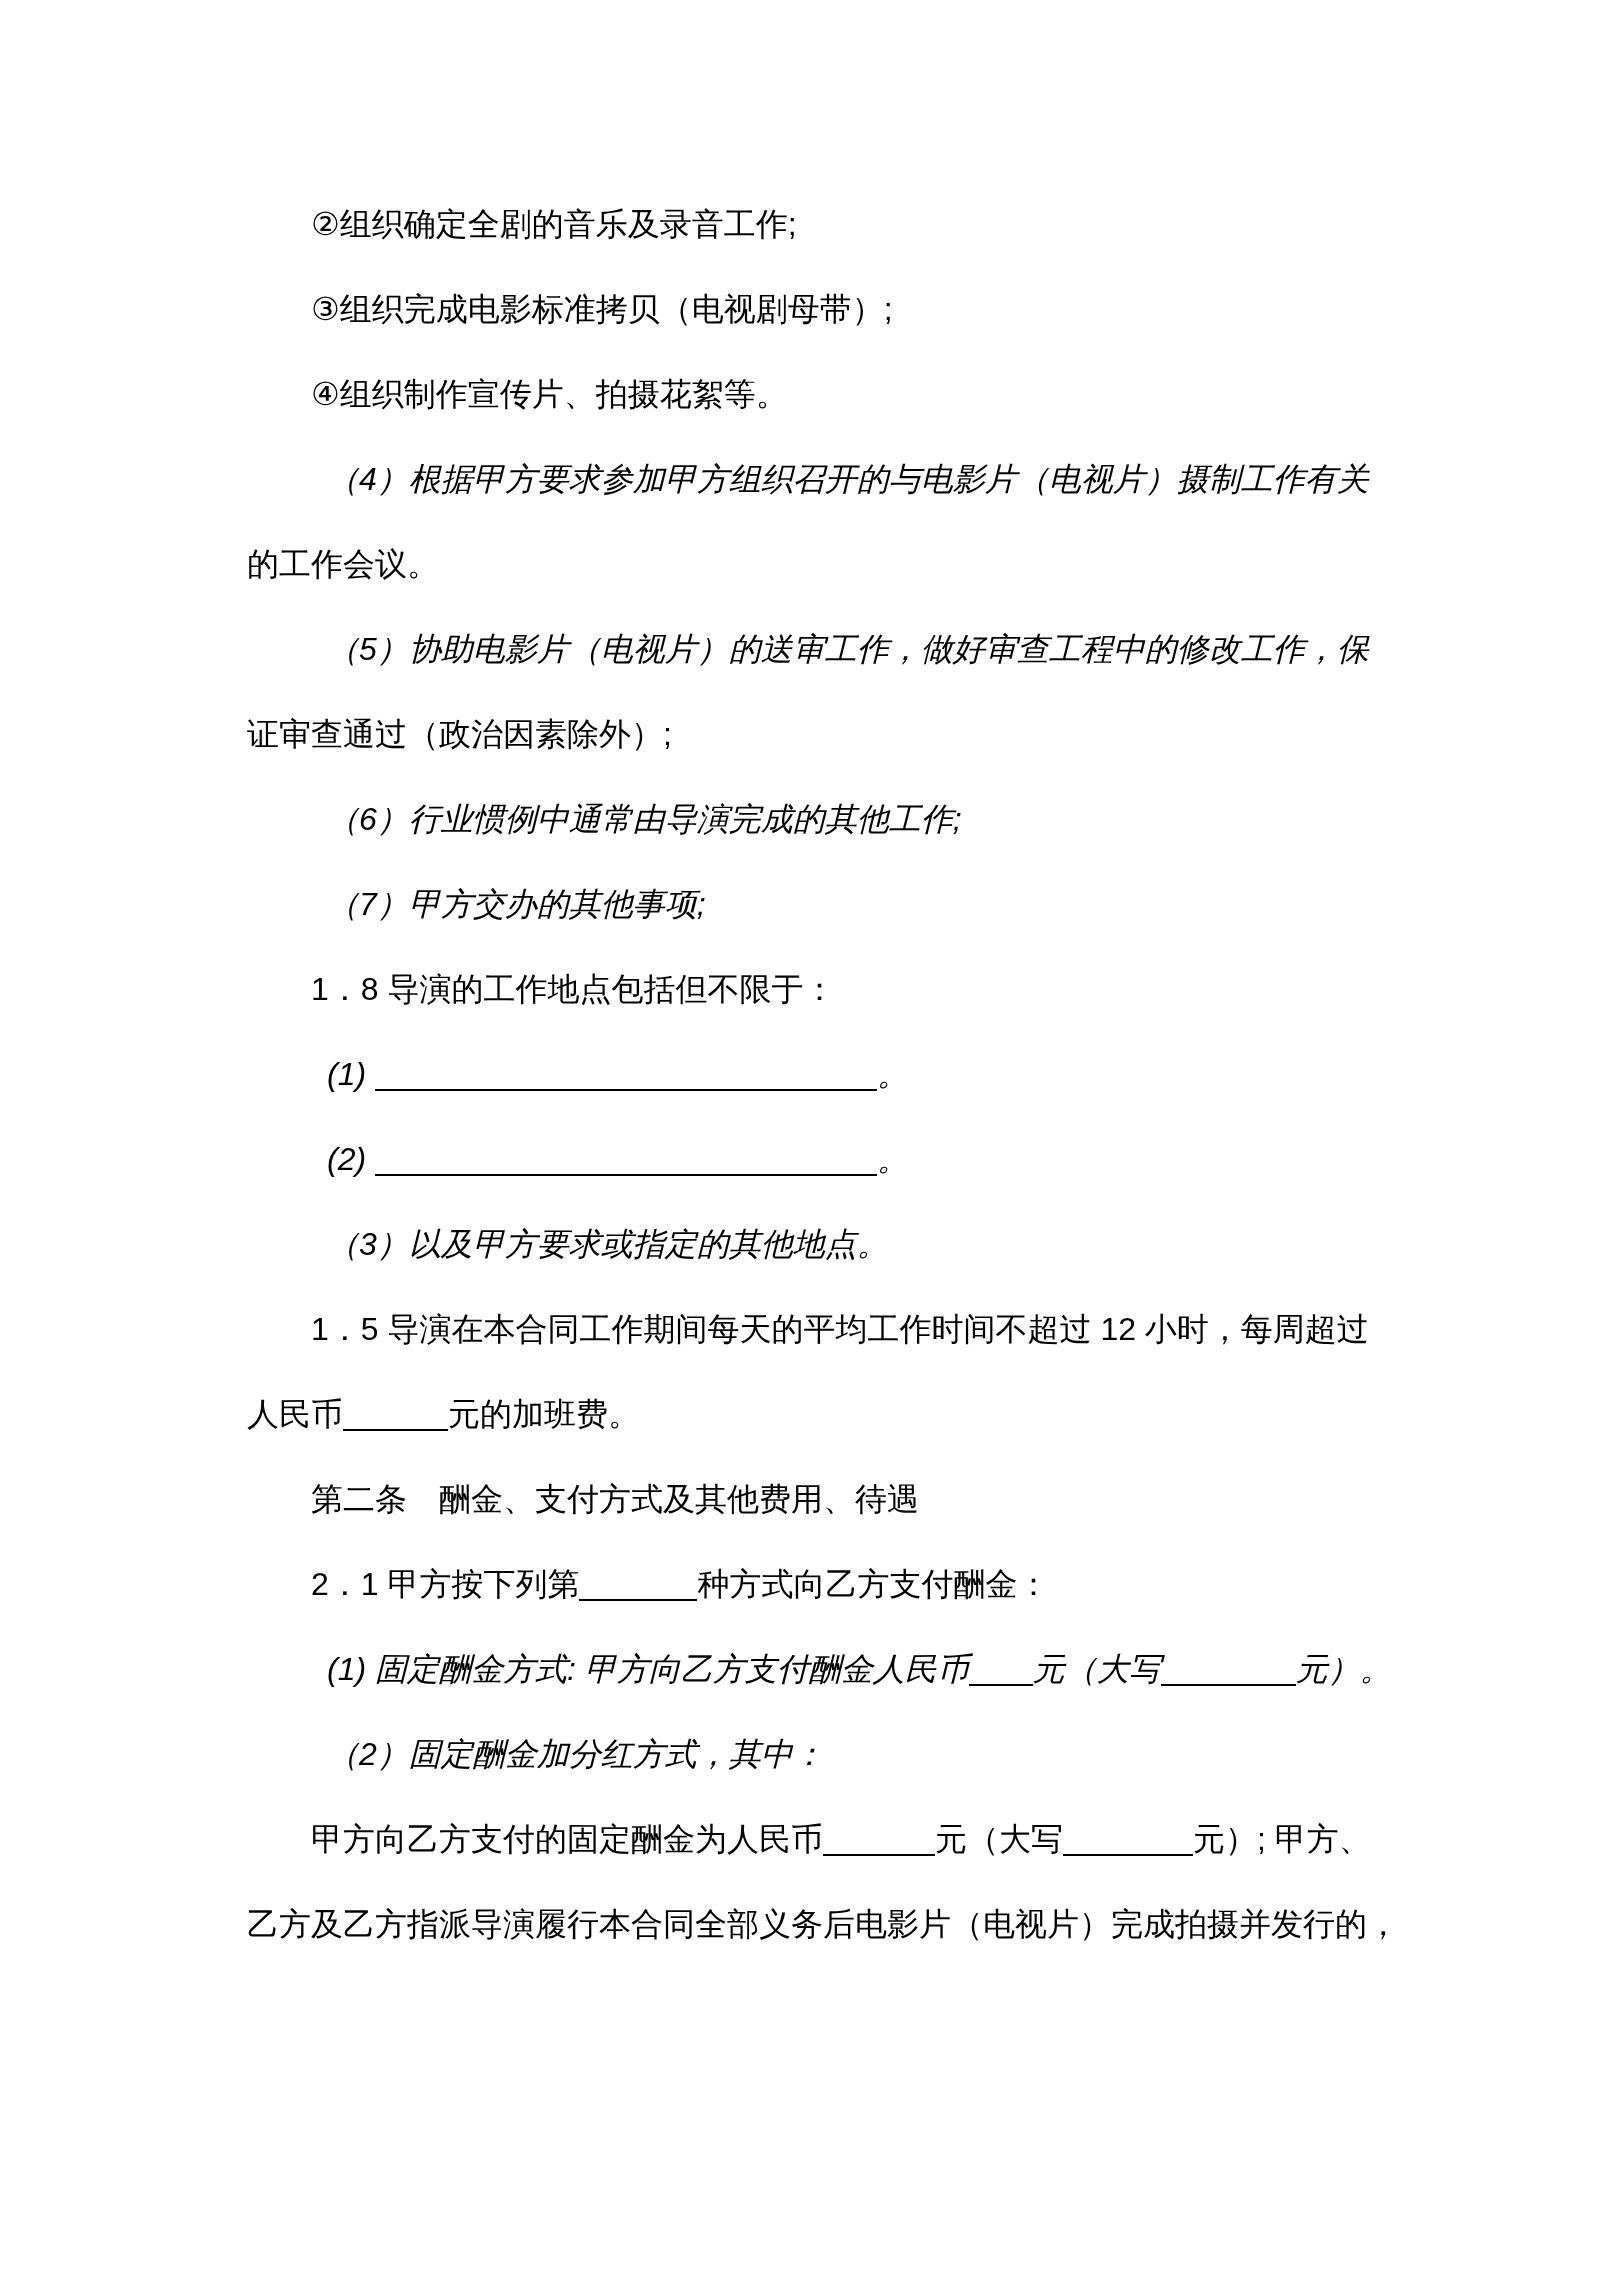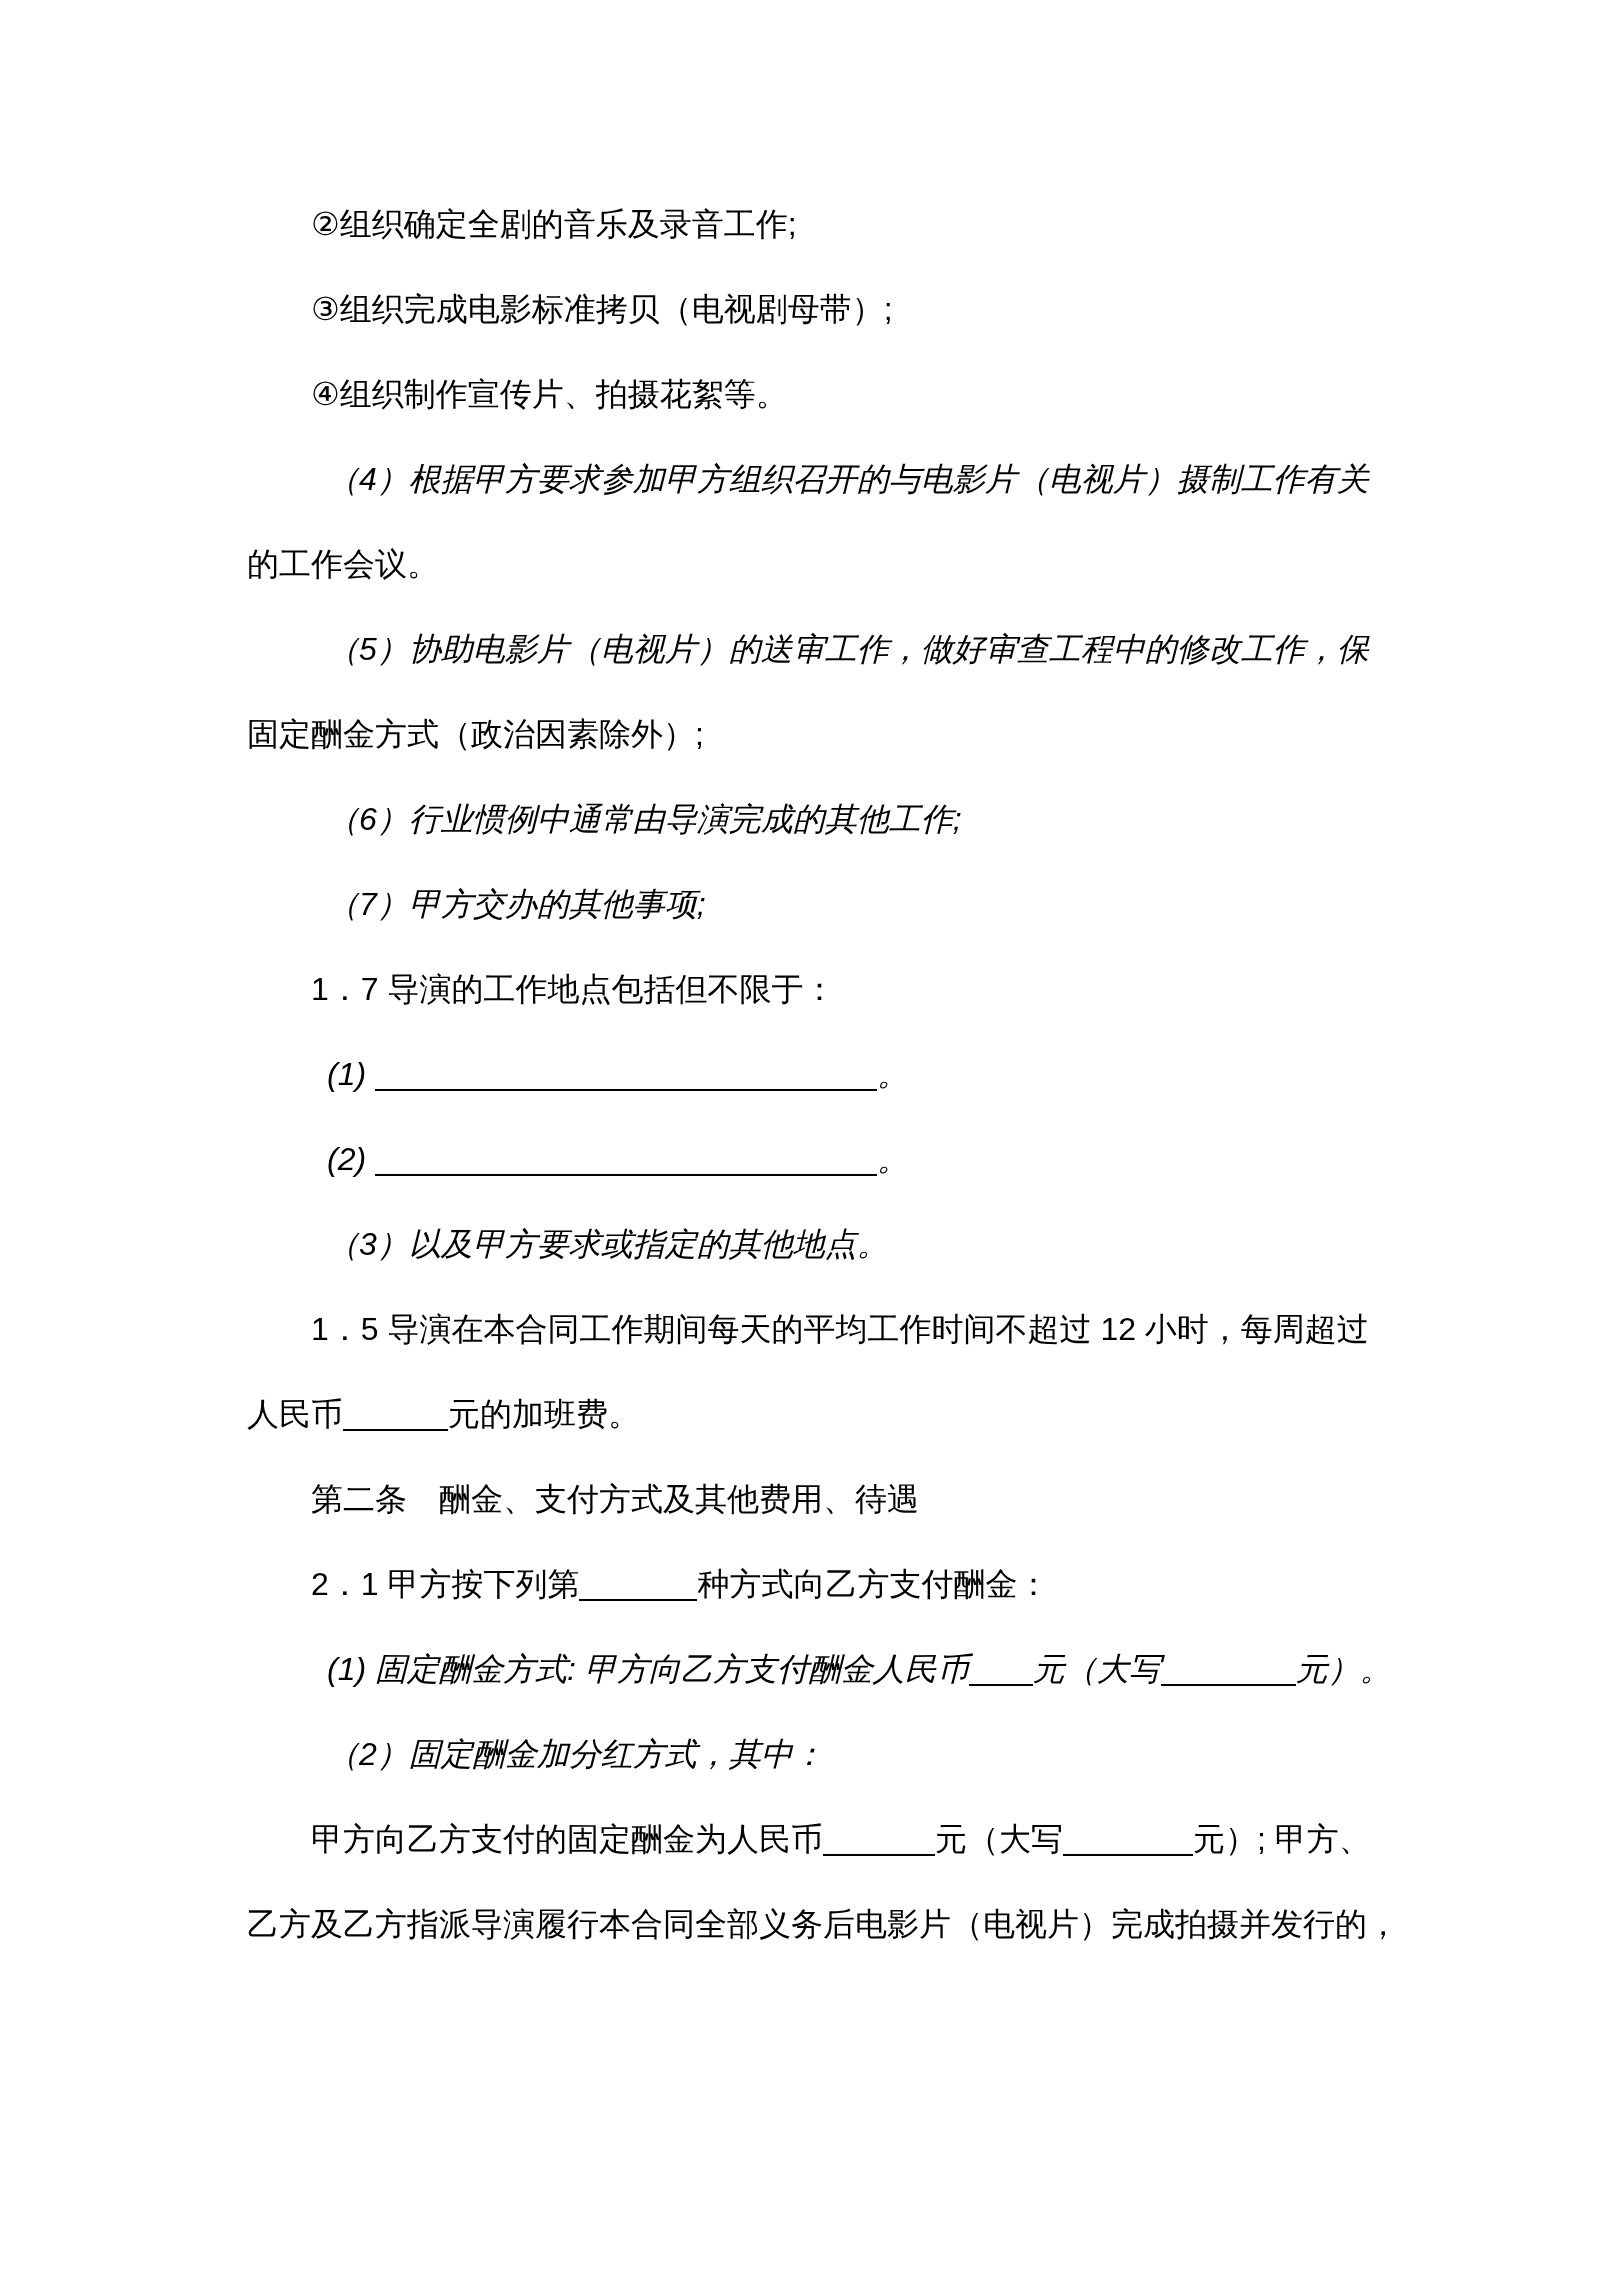--- a/index.html
+++ b/index.html
@@ -40,24 +40,24 @@
 <body>
 
 <div class="page">
   <div class="content">
       <div class="line l2"><span>②组织确定全剧的音乐及录音工作;</span></div>
       <div class="line l2"><span>③组织完成电影标准拷贝（电视剧母带）;</span></div>
       <div class="line l2"><span>④组织制作宣传片、拍摄花絮等。</span></div>
       <div class="line l25"><span>（4）根据甲方要求参加甲方组织召开的与电影片（电视片）摄制工作有关</span></div>
       <div class="line"><span>的工作会议。</span></div>
       <div class="line l25"><span>（5）协助电影片（电视片）的送审工作，做好审查工程中的修改工作，保</span></div>
-      <div class="line"><span>固定酬金方式（政治因素除外）;</span></div>
+      <div class="line"><span>证审查通过（政治因素除外）;</span></div>
       <div class="line l25"><span>（6）行业惯例中通常由导演完成的其他工作;</span></div>
       <div class="line l25"><span>（7）甲方交办的其他事项;</span></div>
-      <div class="line l2"><span>1．7 导演的工作地点包括但不限于：</span></div>
+      <div class="line l2"><span>1．8 导演的工作地点包括但不限于：</span></div>
       <div class="line l25"><span>(1) </span><span class="blank" style="width: 502px;"></span><span>。</span></div>
       <div class="line l25"><span>(2) </span><span class="blank" style="width: 502px;"></span><span>。</span></div>
       <div class="line l25"><span>（3）以及甲方要求或指定的其他地点。</span></div>
       <div class="line l2"><span>1．5 导演在本合同工作期间每天的平均工作时间不超过 12 小时，每周超过</span></div>
       <div class="line"><span>人民币</span><span class="blank" style="width: 105px;"></span><span>元的加班费。</span></div>
       <div class="line l2 bold"><span>第二条　酬金、支付方式及其他费用、待遇</span></div>
       <div class="line l2"><span>2．1 甲方按下列第</span><span class="blank" style="width: 118px;"></span><span>种方式向乙方支付酬金：</span></div>
       <div class="line l25"><span>(1) 固定酬金方式: 甲方向乙方支付酬金人民币</span><span class="blank" style="width: 64px;"></span><span>元（大写</span><span class="blank" style="width: 135px;"></span><span>元）。</span></div>
       <div class="line l25"><span>（2）固定酬金加分红方式，其中：</span></div>
       <div class="line l2"><span>甲方向乙方支付的固定酬金为人民币</span><span class="blank" style="width: 112px;"></span><span>元（大写</span><span class="blank" style="width: 130px;"></span><span>元）; 甲方、</span></div>

